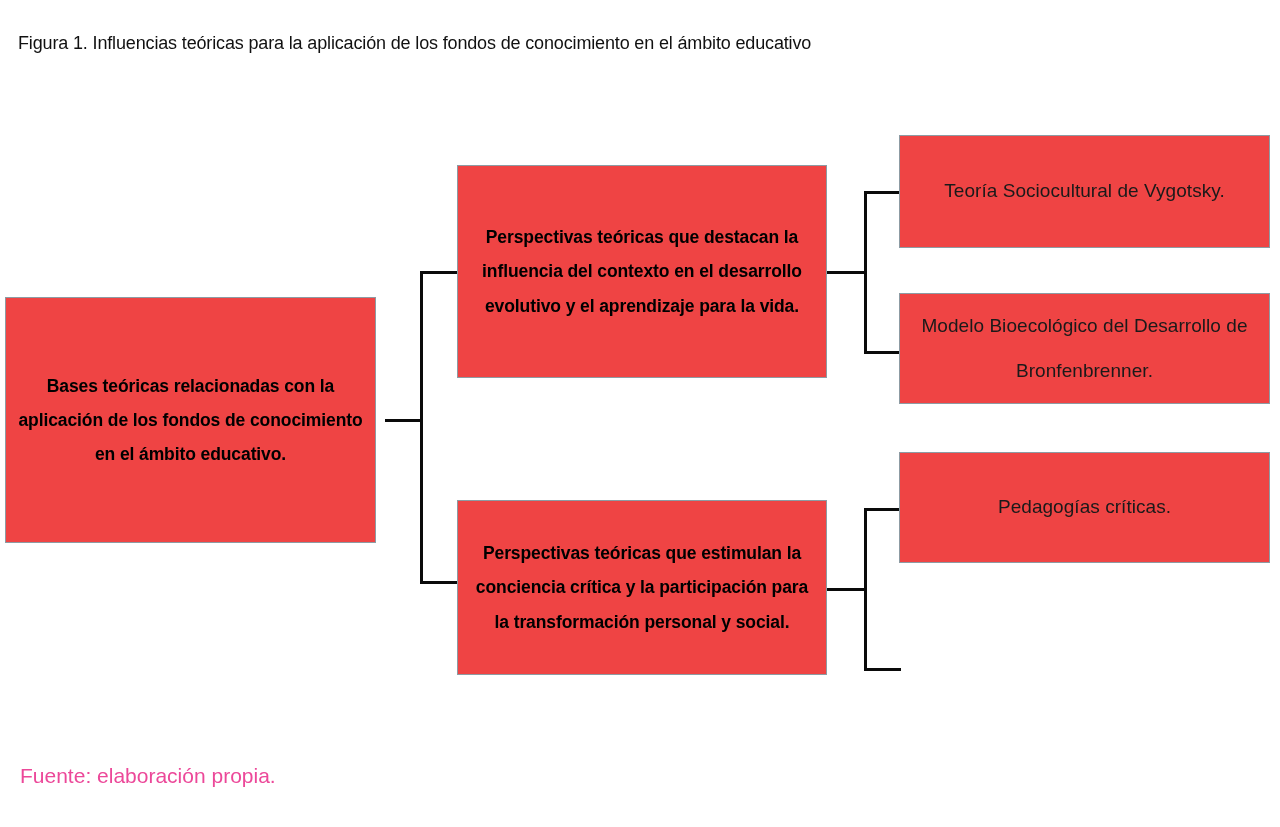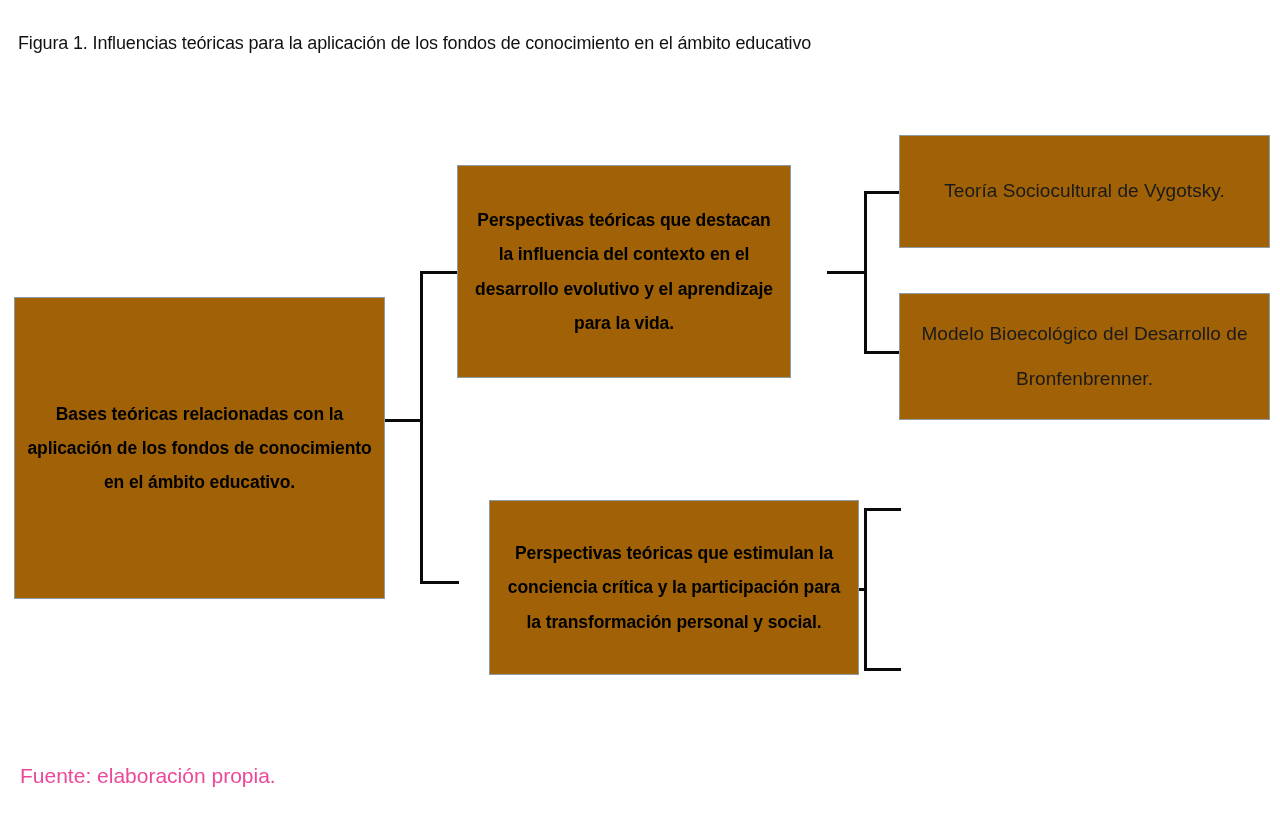--- a/index.html
+++ b/index.html
@@ -48,21 +48,21 @@
     left: 0;
     top: 0;
     width: 1280px;
     height: 827px;
   }
 
   
   .node {
     position: absolute;
     box-sizing: border-box;
-    background: #a16207;
+    background: #ef4444;
     border: 1.6px solid #8d9ba3;
     display: flex;
     align-items: center;
     justify-content: center;
     text-align: center;
     z-index: 3;
   }
   .node .node-text {
     display: block;
     width: 100%;
@@ -83,25 +83,25 @@
   
   .node-leaf .node-text {
     font-weight: 400;
     font-size: 19px;
     line-height: 2.35;
     letter-spacing: 0.05px;
     color: #1a1a1a;
   }
 
   
-  #node-root   { left: 14px;  top: 297px; width: 371px; height: 302px; }
-  #node-b1     { left: 457px; top: 165px; width: 334px; height: 213px; }
-  #node-b2     { left: 457px; top: 500px; width: 370px; height: 175px; margin-left: 32px; }
+  #node-root   { left: 5px;  top: 297px; width: 371px; height: 246px; }
+  #node-b1     { left: 457px; top: 165px; width: 370px; height: 213px; }
+  #node-b2     { left: 457px; top: 500px; width: 370px; height: 175px; }
   #node-l1     { left: 899px; top: 135px; width: 371px; height: 113px; }
-  #node-l2     { left: 899px; top: 293px; width: 371px; height: 127px; }
+  #node-l2     { left: 899px; top: 293px; width: 371px; height: 111px; }
   #node-l3     { left: 899px; top: 452px; width: 371px; height: 111px; }
   #node-l4     { left: 899px; top: 608px; width: 371px; height: 114px; }
 
   
   .conn {
     position: absolute;
     background: #0a0a0a;
     z-index: 2;
   }
   .conn-h { height: 3px; }
@@ -160,17 +160,20 @@
   </div>
 
   <div class="node node-leaf" id="node-l1">
     <span class="node-text">Teoría Sociocultural de Vygotsky.</span>
   </div>
 
   <div class="node node-leaf" id="node-l2">
     <span class="node-text">Modelo Bioecológico del Desarrollo de Bronfenbrenner.</span>
   </div>
 
+  <div class="node node-leaf" id="node-l3">
+    <span class="node-text">Pedagogías críticas.</span>
+  </div>
 
 
 </div>
 
 <div id="figure-source">Fuente: elaboración propia.</div>
 
 </body></html>

